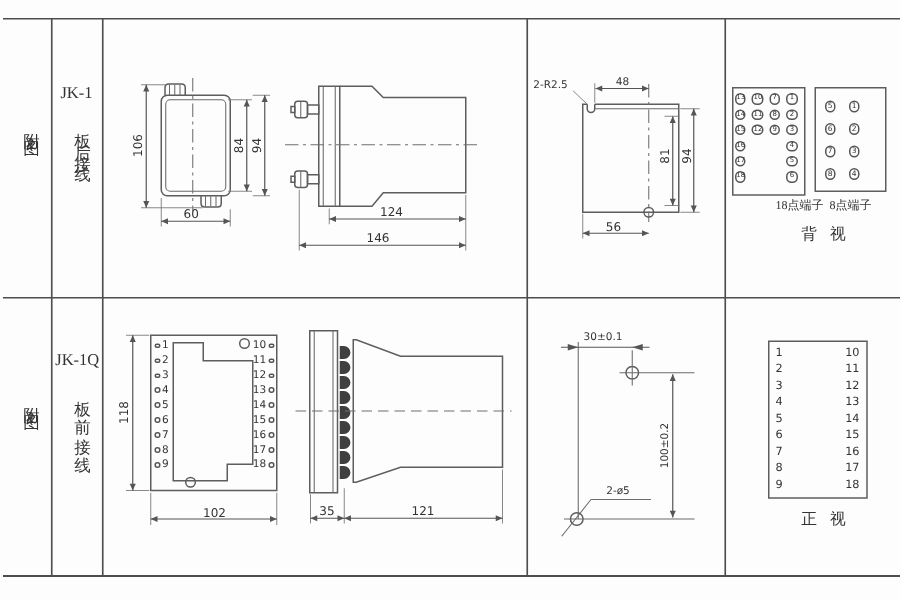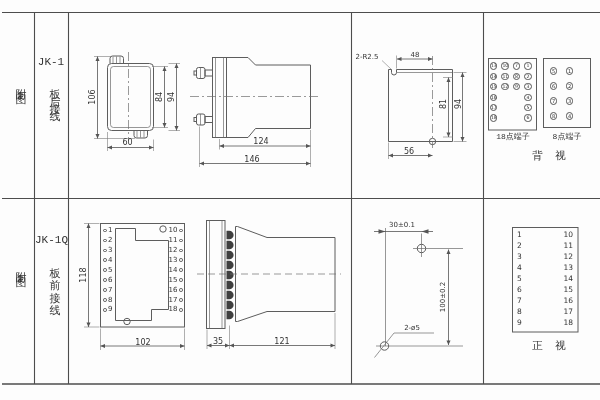--- a/index.html
+++ b/index.html
@@ -8,21 +8,21 @@
   svg{position:absolute;left:0;top:0;}
   .ln{stroke:#5d5d5d;stroke-width:1;fill:none;}
   .thin{stroke:#6a6a6a;stroke-width:.7;fill:none;}
   .grid{stroke:#4d4d4d;stroke-width:1.1;}
   .dim{stroke:#555;stroke-width:.8;fill:none;}
   .ext{stroke:#7a7a7a;stroke-width:.6;fill:none;}
   .cl{stroke:#6f6f6f;stroke-width:.7;fill:none;stroke-dasharray:9 3 2 3;}
   .dash{stroke:#6f6f6f;stroke-width:.7;fill:none;stroke-dasharray:7 4;}
   text.d{font:8px "DejaVu Sans",sans-serif;fill:#333;}
   text.d7{font:7px "DejaVu Sans",sans-serif;fill:#333;}
-  .cjk{position:absolute;color:#333;font-family:Liberation Mono, monospace;}
+  .cjk{position:absolute;color:#333;font-family:Liberation Serif, serif;}
   .vert{writing-mode:vertical-lr;text-orientation:upright;}
   .tcirc{position:absolute;border:1px solid #555;border-radius:50%;text-align:center;
          color:#333;box-sizing:border-box;font-family:"DejaVu Sans",sans-serif;}
   .tdot{position:absolute;border:1px solid #555;border-radius:50%;box-sizing:border-box;}
   .tnum{position:absolute;color:#333;font-family:"DejaVu Sans",sans-serif;}
 </style>
 </head>
 <body>
 
 <div class="canvas">
@@ -208,21 +208,21 @@
     <rect class="ln" x="512.5" y="227.5" width="65.5" height="104.5"></rect>
   </g>
 </svg>
 
 <div class="cjk vert" style="left:12px;top:80px;font-size:11px;letter-spacing:5px;">附图2</div>
 <div class="cjk" style="left:35px;top:56px;width:32px;text-align:center;font-size:11px;">JK-1</div>
 <div class="cjk vert" style="left:46px;top:80px;font-size:11px;letter-spacing:7px;">板后接线</div>
 <div class="cjk vert" style="left:12px;top:263px;font-size:11px;letter-spacing:5px;">附图2</div>
 <div class="cjk" style="left:33px;top:234px;width:37px;text-align:center;font-size:11px;">JK-1Q</div>
 <div class="cjk vert" style="left:46px;top:259px;font-size:11px;letter-spacing:12px;">板前接线</div>
-<div class="cjk" style="left:486px;top:131px;width:54px;text-align:center;font-size:8px;">18点端子</div>
+<div class="cjk" style="left:506px;top:131px;width:54px;text-align:center;font-size:8px;">18点端子</div>
 <div class="cjk" style="left:540px;top:131px;width:54px;text-align:center;font-size:8px;">8点端子</div>
 <div class="cjk" style="left:517px;top:149px;width:64px;text-align:center;font-size:10.5px;word-spacing:6px;">背 视</div>
 <div class="cjk" style="left:517px;top:339px;width:64px;text-align:center;font-size:10.5px;word-spacing:6px;">正 视</div>
 
 <div id="tlayer" style="position:absolute;left:0;top:0;width:600px;height:400px;">
       <div class="tcirc" style="left: 489.9px; top: 62.4px; width: 7.2px; height: 7.2px; font-size: 4.6px; line-height: 6.7px; text-align: center;">13</div>
       <div class="tcirc" style="left: 501.4px; top: 62.4px; width: 7.2px; height: 7.2px; font-size: 4.6px; line-height: 6.7px; text-align: center;">10</div>
       <div class="tcirc" style="left: 512.9px; top: 62.4px; width: 7.2px; height: 7.2px; font-size: 4.6px; line-height: 6.7px; text-align: center;">7</div>
       <div class="tcirc" style="left: 524.4px; top: 62.4px; width: 7.2px; height: 7.2px; font-size: 4.6px; line-height: 6.7px; text-align: center;">1</div>
       <div class="tcirc" style="left: 489.9px; top: 72.8px; width: 7.2px; height: 7.2px; font-size: 4.6px; line-height: 6.7px; text-align: center;">14</div>

